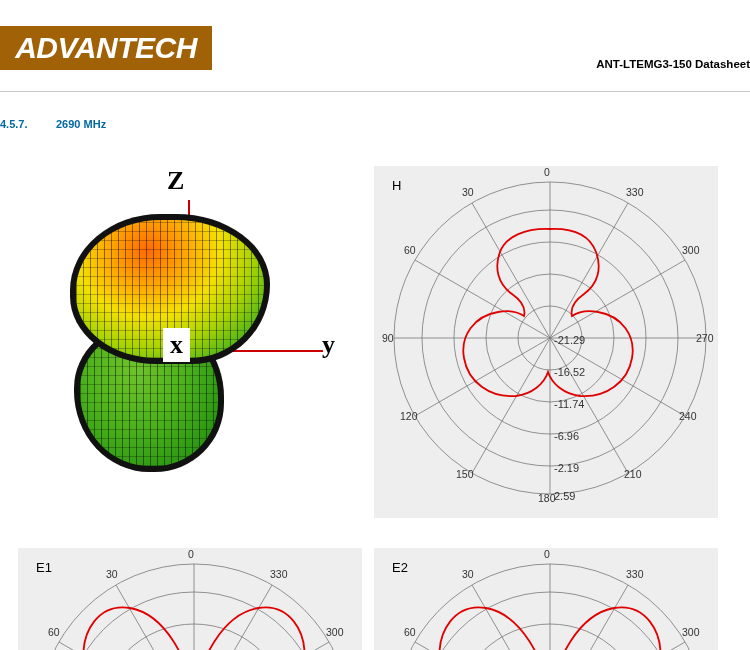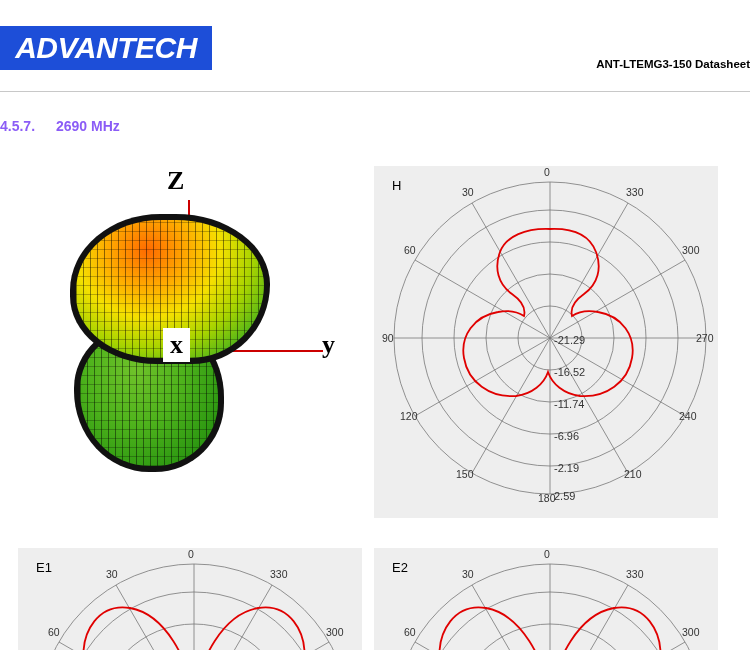--- a/index.html
+++ b/index.html
@@ -21,21 +21,21 @@
     height: 92px;
     border-bottom: 1px solid #c8c8c8;
     box-sizing: border-box;
   }
   .logo-box {
     position: absolute;
     left: 0;
     top: 26px;
     width: 212px;
     height: 44px;
-    background: #1d4ed8;
+    background: #a16207;
     display: flex;
     align-items: center;
     justify-content: center;
   }
   .logo-text {
     color: #ffffff;
     font-size: 30px;
     font-weight: bold;
     font-style: italic;
     letter-spacing: -0.5px;
@@ -51,23 +51,23 @@
     color: #000000;
     white-space: nowrap;
     text-align: right;
   }
 
   
   .section-heading {
     position: absolute;
     left: 0;
     top: 118px;
-    font-size: 14px;
+    font-size: 11px;
     font-weight: bold;
-    color: #8b5cf6;
+    color: #0369a1;
   }
   .section-heading .num {
     display: inline-block;
     width: 56px;
   }
 
   
   .pattern3d {
     position: absolute;
     left: 40px;

